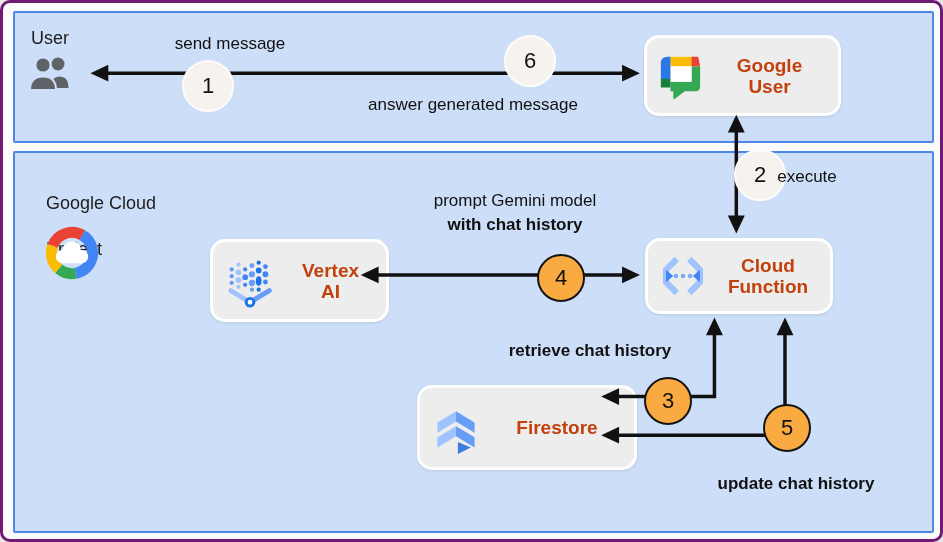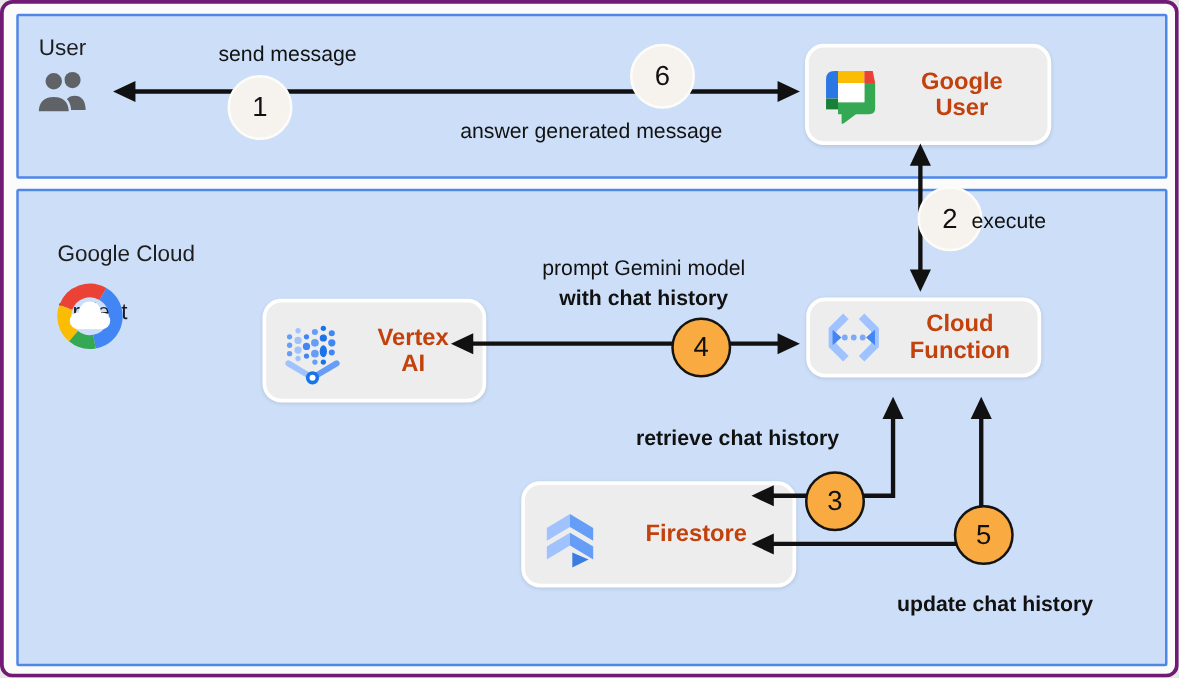--- a/index.html
+++ b/index.html
@@ -133,21 +133,21 @@
         <line x1="28" y1="50" x2="48" y2="38" stroke="#669df6" stroke-width="5" stroke-linecap="round"></line>
         <circle cx="28" cy="50" r="4" fill="#fff" stroke="#1a73e8" stroke-width="3"></circle>
       </svg>
     </span>
     <span class="node-label">
       <div>Vertex</div>
       <div>AI</div>
     </span>
   </div>
 
-  <div class="node" style="left:642px;top:235px;width:188px;height:64px;">
+  <div class="node" style="left:642px;top:235px;width:188px;height:76px;">
     <span class="icon">
       <svg width="50" height="50" viewBox="0 0 56 56">
         <polyline points="21,9 9,21 9,35 21,47" stroke="#a0c3ff" stroke-width="7" fill="none"></polyline>
         <polygon points="9,21 17,28 9,35" fill="#4285f4"></polygon>
         <polyline points="35,9 47,21 47,35 35,47" stroke="#a0c3ff" stroke-width="7" fill="none"></polyline>
         <polygon points="47,21 39,28 47,35" fill="#4285f4"></polygon>
         <circle cx="20" cy="28" r="2.6" fill="#7baaf7"></circle>
         <circle cx="28" cy="28" r="2.6" fill="#7baaf7"></circle>
         <circle cx="36" cy="28" r="2.6" fill="#7baaf7"></circle>
       </svg>
@@ -214,20 +214,20 @@
   <div class="step step-orange" style="left:760px;top:401px;">
     <span>5</span>
   </div>
   <div class="step step-light" style="left:501px;top:32px;">
     <span>6</span>
   </div>
 
   <div class="edge-label w-reg" style="left:227px;top:29px;">send message</div>
   <div class="edge-label w-reg" style="left:470px;top:90px;">answer generated message</div>
   <div class="edge-label w-reg" style="left:792px;top:162px;margin-left:12px;">execute</div>
-  <div class="edge-label" style="left:512px;top:200px;">
+  <div class="edge-label" style="left:512px;top:186px;">
     <div class="w-reg">prompt Gemini model</div>
     <div class="w-bold">with chat history</div>
   </div>
   <div class="edge-label w-bold" style="left:587px;top:336px;">retrieve chat history</div>
   <div class="edge-label w-bold" style="left:793px;top:469px;">update chat history</div>
 
 </div>
 
 </body></html>

